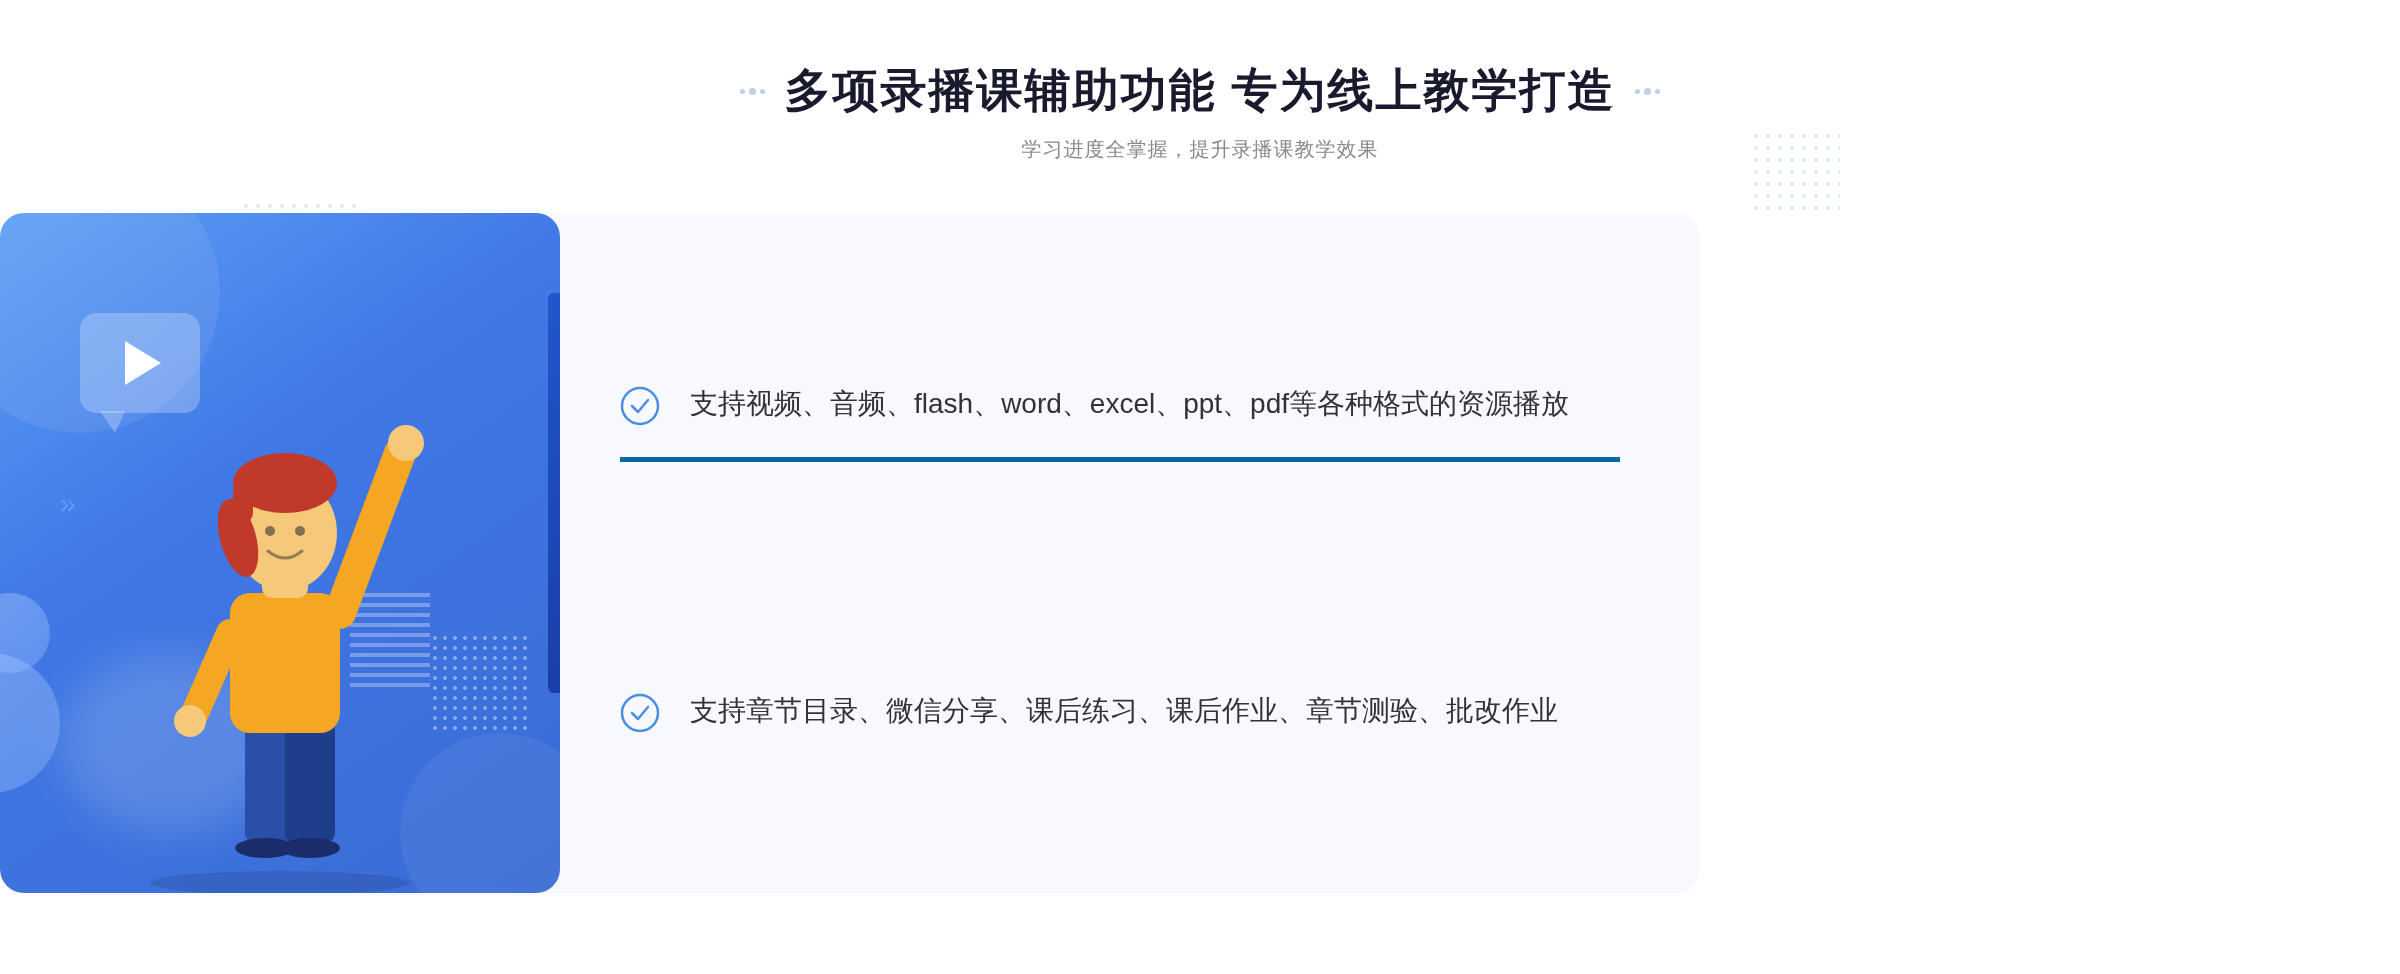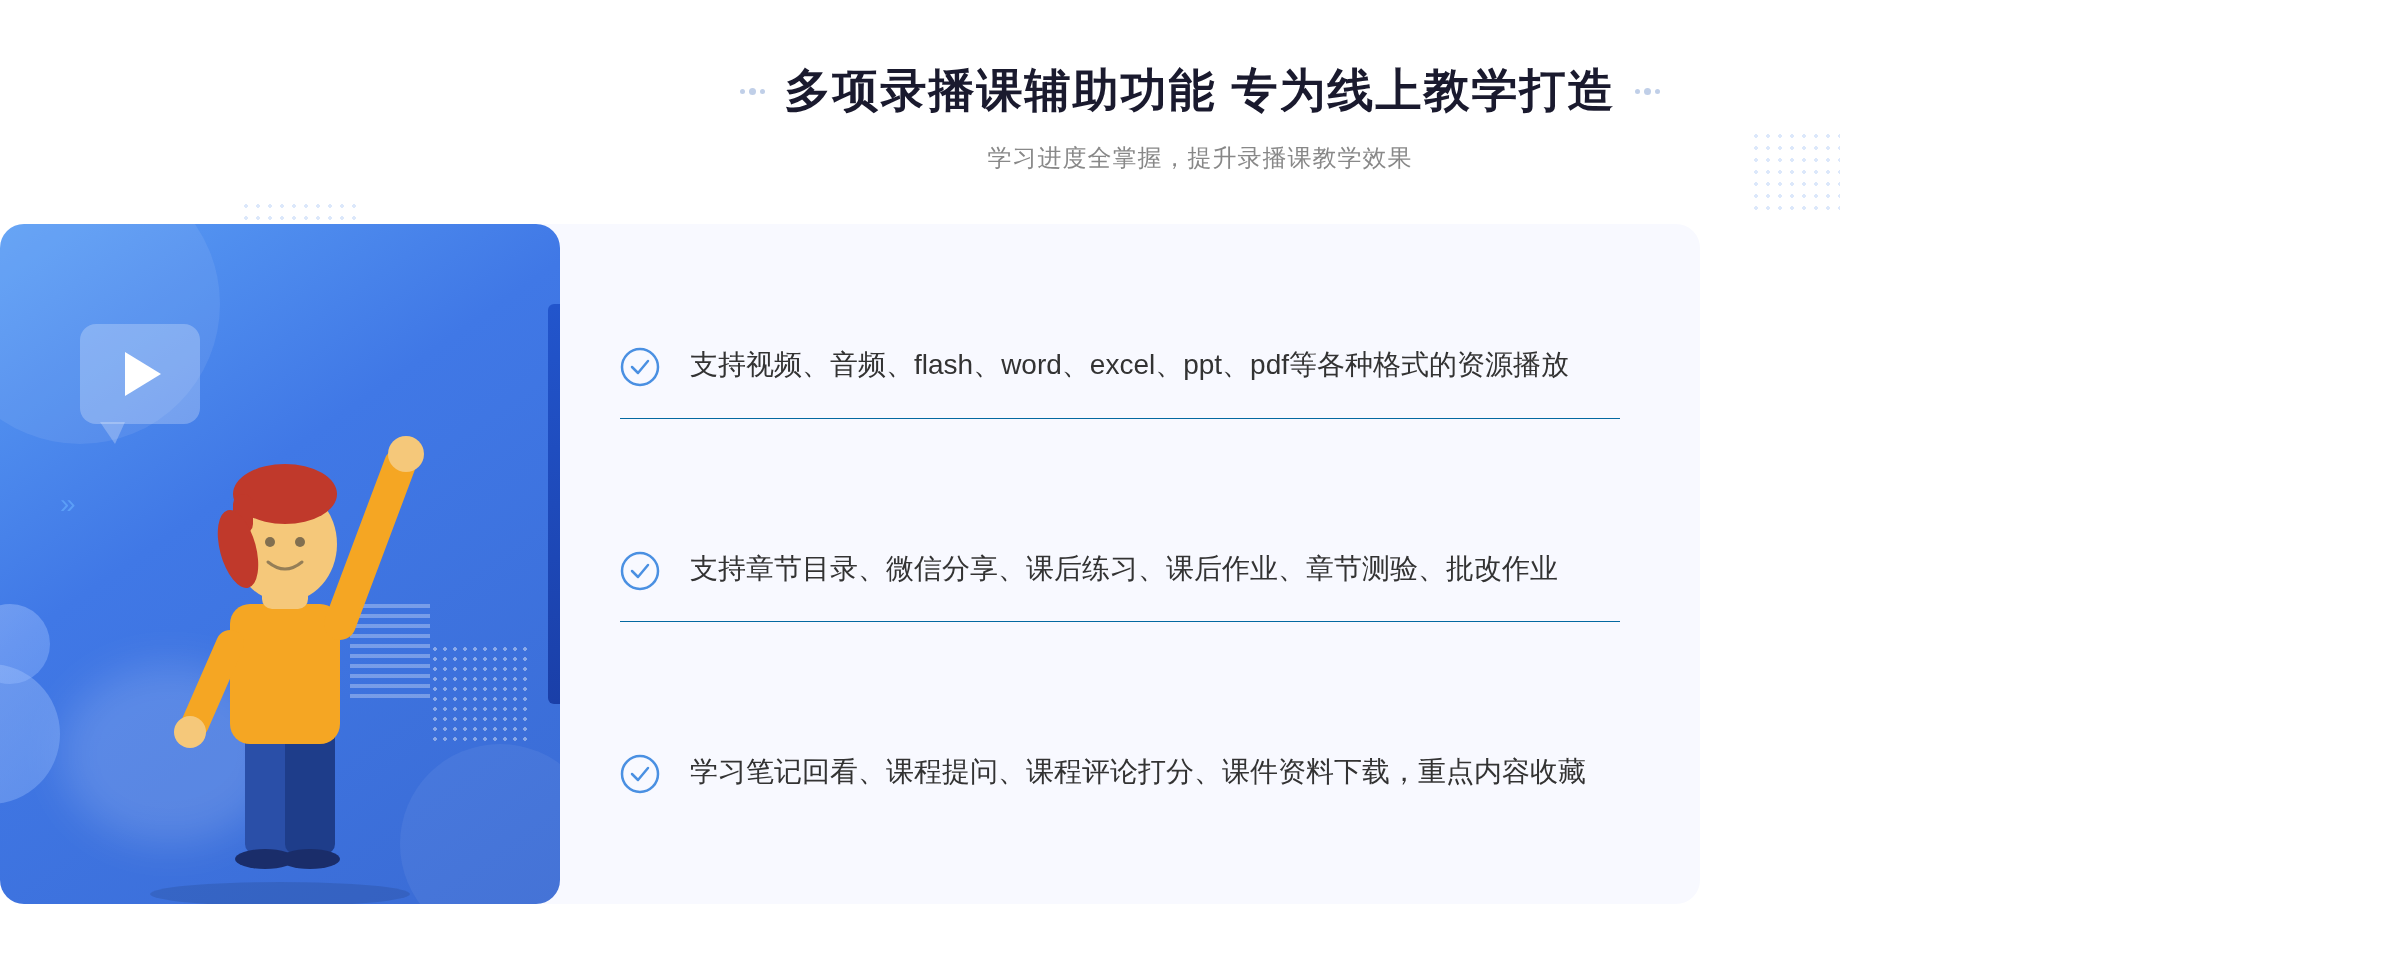--- a/index.html
+++ b/index.html
@@ -94,23 +94,23 @@
     }
 
     .main-title {
       font-size: 46px;
       font-weight: 700;
       color: #1a1a2e;
       letter-spacing: 2px;
     }
 
     .subtitle {
-      font-size: 24px;
+      font-size: 20px;
       color: #888;
-      margin-top: 20px;
+      margin-top: 14px;
       font-weight: 400;
       letter-spacing: 1px;
     }
 
     .content-area {
       display: flex;
       align-items: stretch;
       width: 1700px;
       gap: 0;
       position: relative;
@@ -250,21 +250,21 @@
       flex-direction: column;
       justify-content: space-around;
       min-height: 680px;
     }
 
     .feature-item {
       display: flex;
       align-items: flex-start;
       gap: 30px;
       padding: 30px 0;
-      border-bottom: 1px solid #0369a1;
+      border-bottom: 5px solid #0369a1;
     }
 
     .feature-item:last-child {
       border-bottom: none;
       padding-bottom: 0;
     }
 
     .feature-item:first-child {
       padding-top: 10px;
     }
@@ -445,29 +445,20 @@
       <div class="feature-item">
         <div class="check-icon">
           <svg viewBox="0 0 40 40" fill="none" xmlns="http://www.w3.org/2000/svg">
             <circle cx="20" cy="20" r="18" stroke="#4a90e2" stroke-width="2.5"></circle>
             <path d="M12 20 L18 26 L28 14" stroke="#4a90e2" stroke-width="2.5" stroke-linecap="round" stroke-linejoin="round"></path>
           </svg>
         </div>
         <span class="feature-text">支持章节目录、微信分享、课后练习、课后作业、章节测验、批改作业</span>
       </div>
 
-      <div class="feature-item">
-        <div class="check-icon">
-          <svg viewBox="0 0 40 40" fill="none" xmlns="http://www.w3.org/2000/svg">
-            <circle cx="20" cy="20" r="18" stroke="#4a90e2" stroke-width="2.5"></circle>
-            <path d="M12 20 L18 26 L28 14" stroke="#4a90e2" stroke-width="2.5" stroke-linecap="round" stroke-linejoin="round"></path>
-          </svg>
-        </div>
-        <span class="feature-text">学习笔记回看、课程提问、课程评论打分、课件资料下载，重点内容收藏</span>
-      </div>
 
 
     </div>
 
   </div>
 
   <div class="chevron-decor">
     <span>»</span>
   </div>
 

